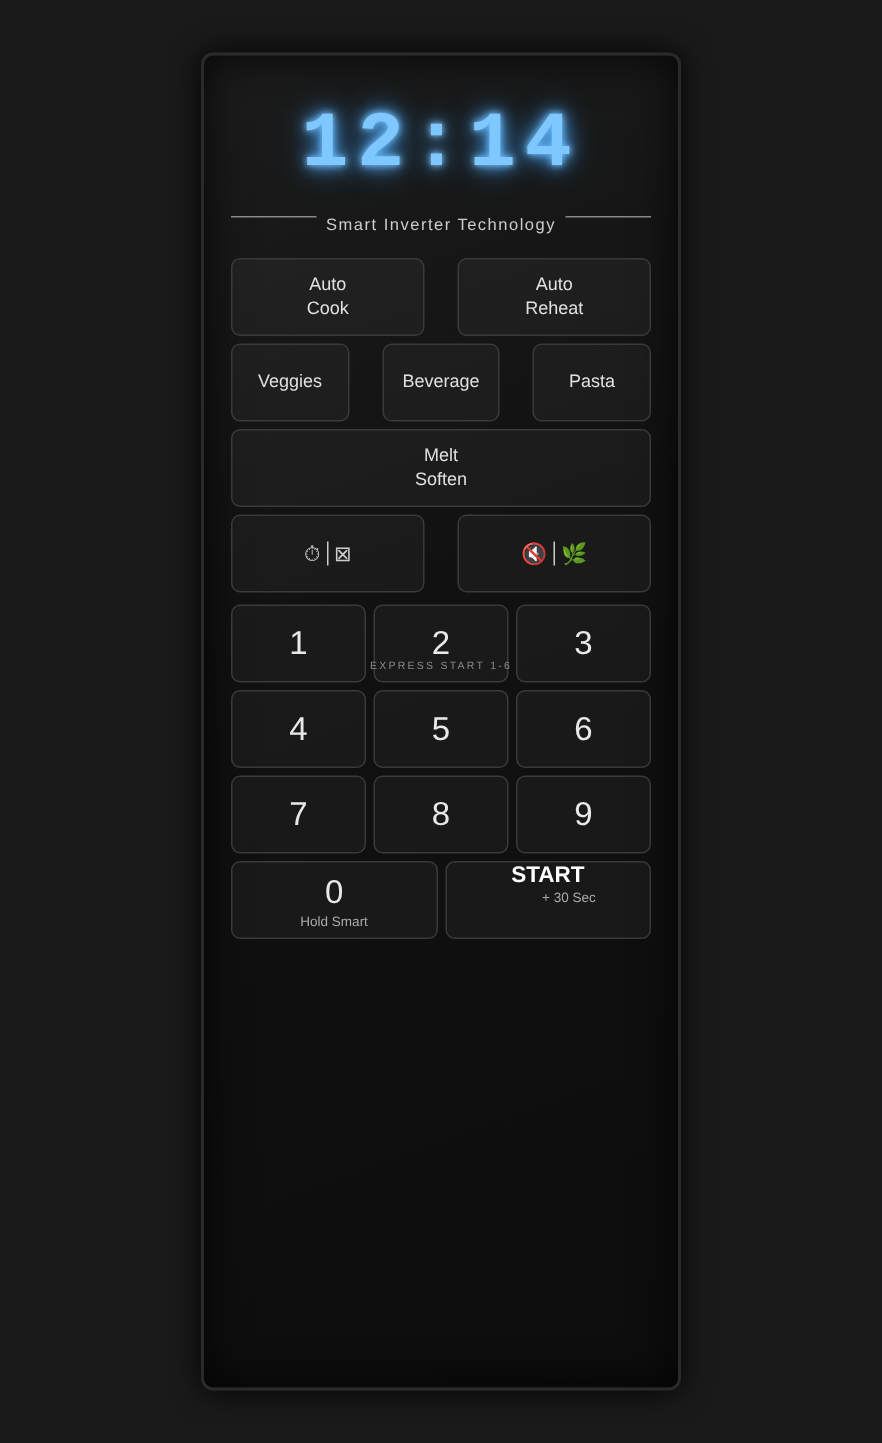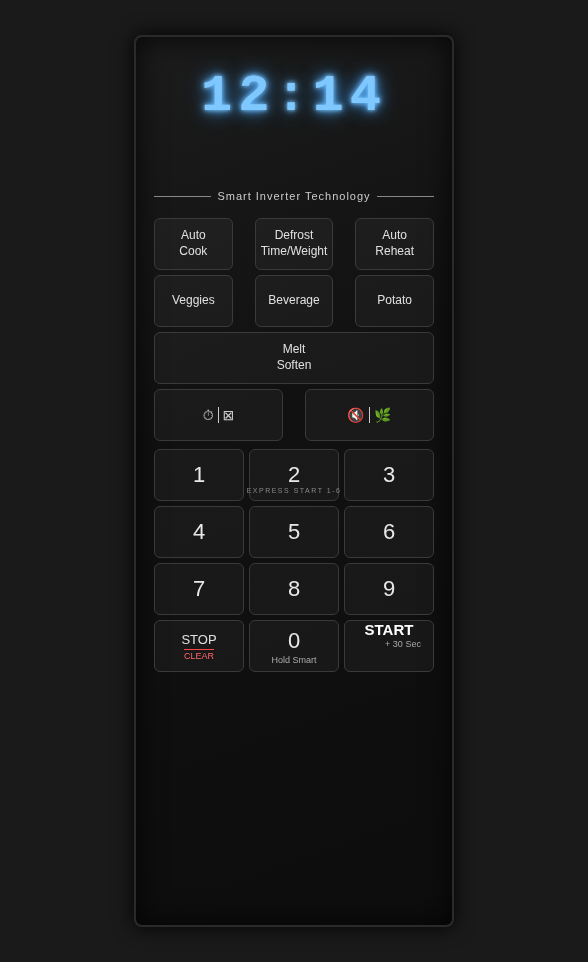--- a/index.html
+++ b/index.html
@@ -48,25 +48,23 @@
       text-shadow: 0 0 10px #5ab4ff, 0 0 20px #3a9fff, 0 0 4px #aaddff;
     }
 
     
     .brand-text {
       color: #cccccc;
       font-size: 11px;
       letter-spacing: 1px;
       margin-bottom: 16px;
       display: flex;
-      align-items: center;
       gap: 6px;
       width: 100%;
       justify-content: center;
-      margin-top: 46px;
     }
     .brand-text::before, .brand-text::after {
       content: '';
       flex: 1;
       height: 1px;
       background: #888;
     }
 
     
     .button-grid {
@@ -259,28 +257,27 @@
   </div>
 
   <div class="brand-text">
     <span>Smart Inverter Technology</span>
   </div>
 
   <div class="button-grid">
 
     <div class="btn-row">
       <button class="btn">Auto<br>Cook</button>
-      <button class="btn">Defrost<br>Time/Weight</button>
       <button class="btn">Auto<br>Reheat</button>
     </div>
 
     <div class="btn-row">
       <button class="btn">Veggies</button>
       <button class="btn">Beverage</button>
-      <button class="btn">Potato</button>
+      <button class="btn">Pasta</button>
     </div>
 
     <div class="btn-row">
       <button class="btn">Melt<br>Soften</button>
     </div>
 
     <div class="btn-row">
       <button class="btn">
         <span class="icon-symbols">
           ⏱<span class="divider-line"></span>⊠
@@ -328,24 +325,20 @@
       </button>
       <button class="num-btn">
         <span>8</span>
       </button>
       <button class="num-btn">
         <span>9</span>
       </button>
     </div>
 
     <div class="num-row">
-      <button class="stop-btn">
-        <span class="main-label">STOP</span>
-        <span class="sub-label">CLEAR</span>
-      </button>
       <button class="zero-btn">
         <span class="zero-num">0</span>
         <span class="hold-lock">Hold Smart</span>
       </button>
       <button class="start-btn">
         <span class="main-label">START</span>
         <span class="sub-label">+ 30 Sec</span>
       </button>
     </div>
 

